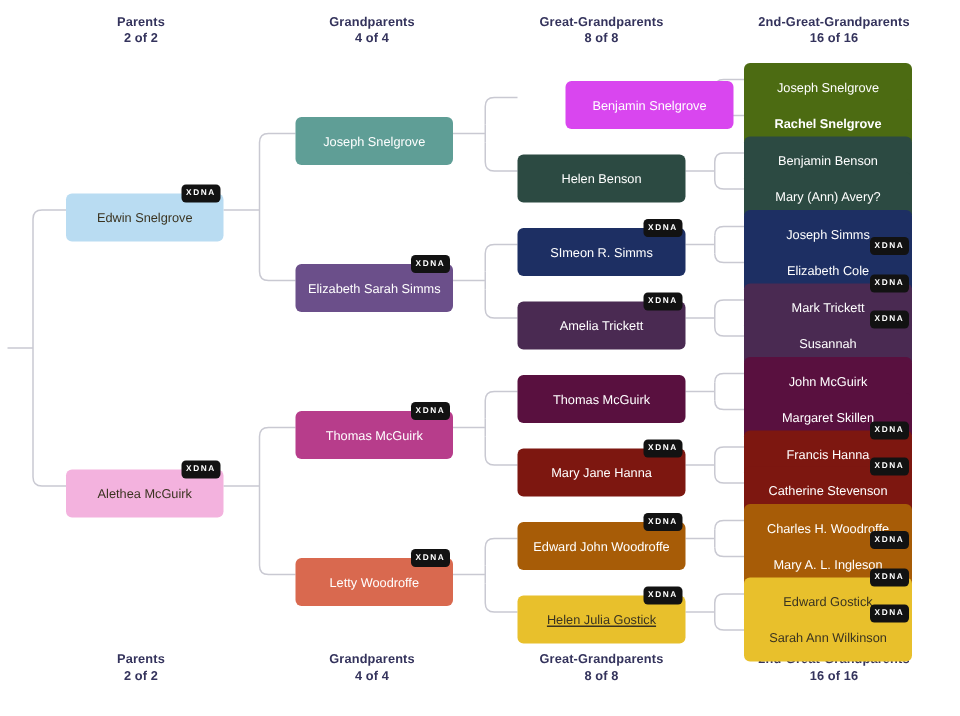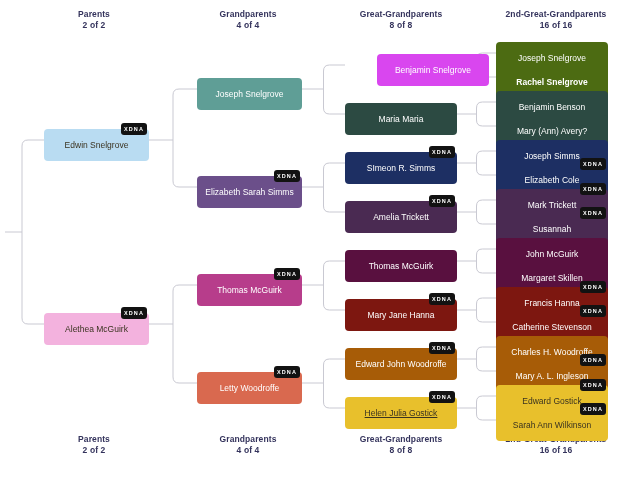--- a/index.html
+++ b/index.html
@@ -212,21 +212,21 @@
       <div class="person" style="left: 197px; top: 372px; width: 105px; height: 22px; background: rgb(217, 105, 79);">
         <span>Letty Woodroffe</span>
       </div>
       <div class="dna" style="left: 274px; top: 366px;">
         <span>XDNA</span>
       </div>
       <div class="person" style="left: 345px; top: 54px; width: 112px; height: 22px; background: #d946ef; margin-left: 32px;">
         <span>Benjamin Snelgrove</span>
       </div>
       <div class="person" style="left: 345px; top: 103px; width: 112px; height: 22px; background: rgb(44, 74, 66);">
-        <span>Maria Maria</span>
+        <span>Helen Benson</span>
       </div>
       <div class="person" style="left: 345px; top: 152px; width: 112px; height: 22px; background: rgb(29, 47, 99);">
         <span>SImeon R. Simms</span>
       </div>
       <div class="dna" style="left: 429px; top: 146px;">
         <span>XDNA</span>
       </div>
       <div class="person" style="left: 345px; top: 201px; width: 112px; height: 22px; background: rgb(74, 42, 82);">
         <span>Amelia Trickett</span>
       </div>

